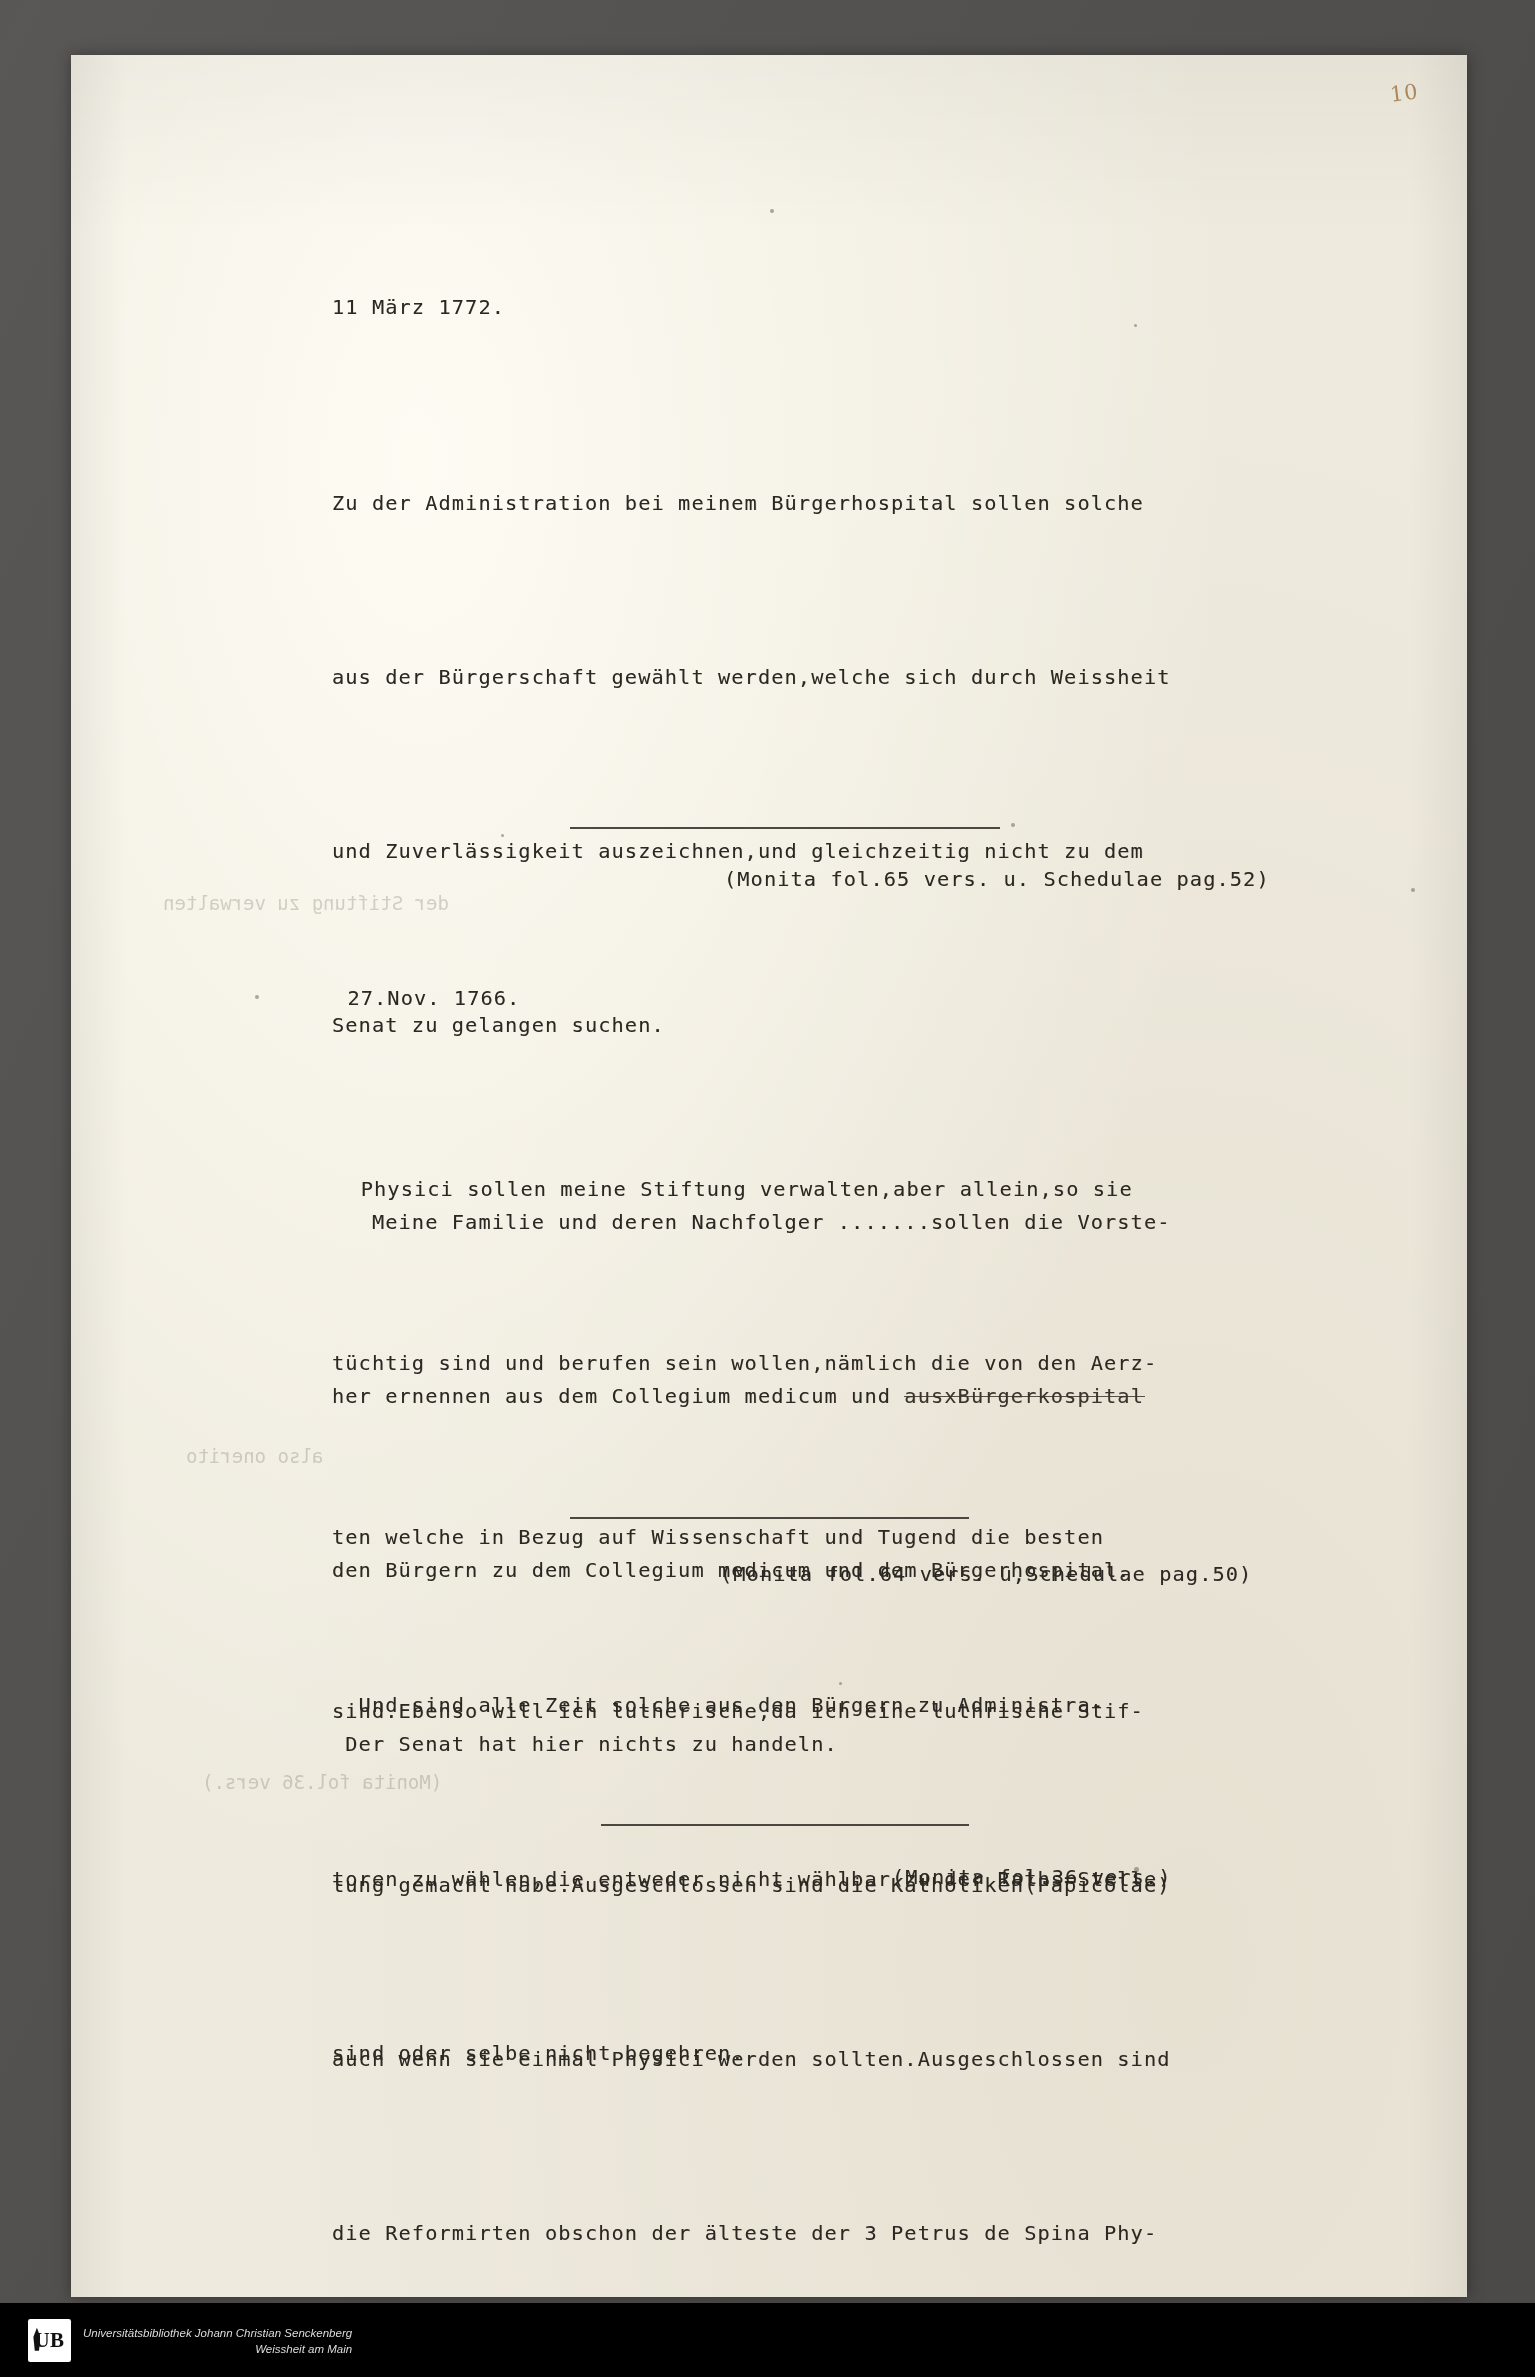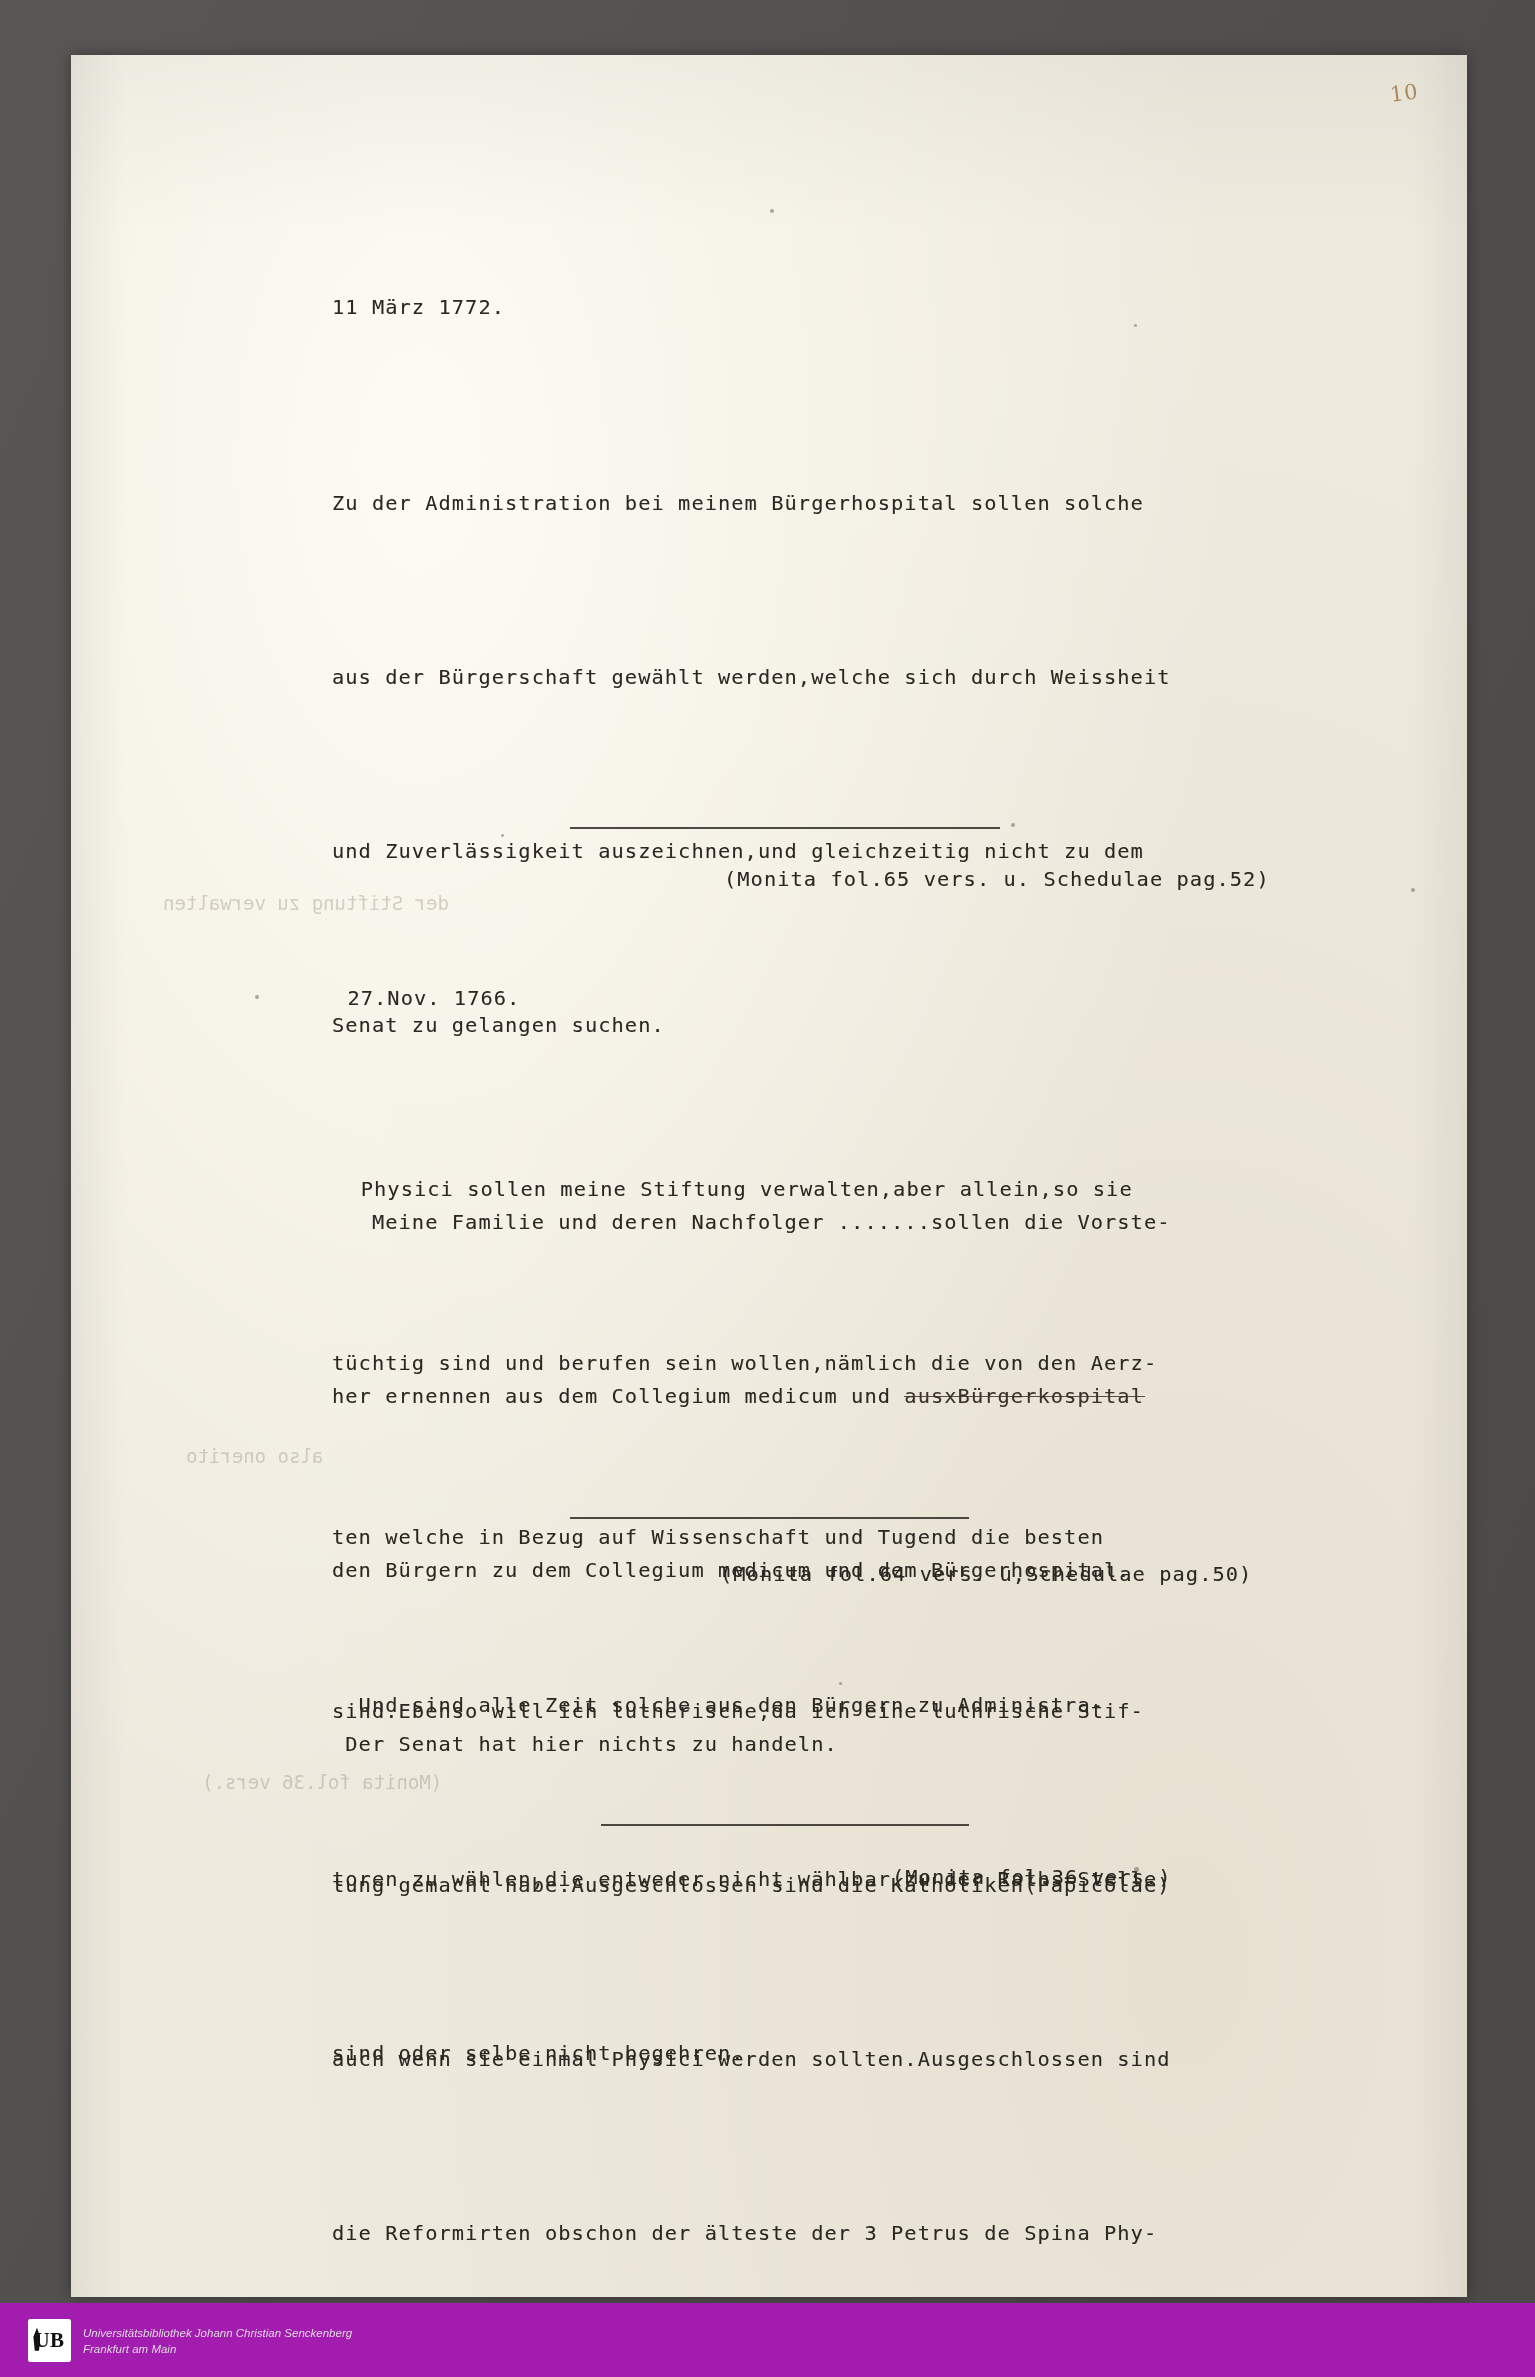--- a/index.html
+++ b/index.html
@@ -121,21 +121,22 @@
     opacity: 0.55;
   }
 
   
   #footer-bar {
     position: absolute;
     left: 0;
     bottom: 0;
     width: 1535px;
     height: 74px;
-    background: #a21caf;
+    background: #000000;
+    text-align: right;
   }
   #logo-box {
     position: absolute;
     left: 28px;
     bottom: 15.4px;
     width: 43px;
     height: 43px;
     background: #ffffff;
     border-radius: 2.3px;
     display: flex;
@@ -240,16 +241,16 @@
 
 </div>
 
 <div id="footer-bar">
   <div id="logo-box">
     <span class="flame"></span>
     <span class="ub">UB</span>
   </div>
   <div id="library-credit">
     <div>Universitätsbibliothek Johann Christian Senckenberg</div>
-    <div>Frankfurt am Main</div>
+    <div>Weissheit am Main</div>
   </div>
 </div>
 
 
 </body></html>

